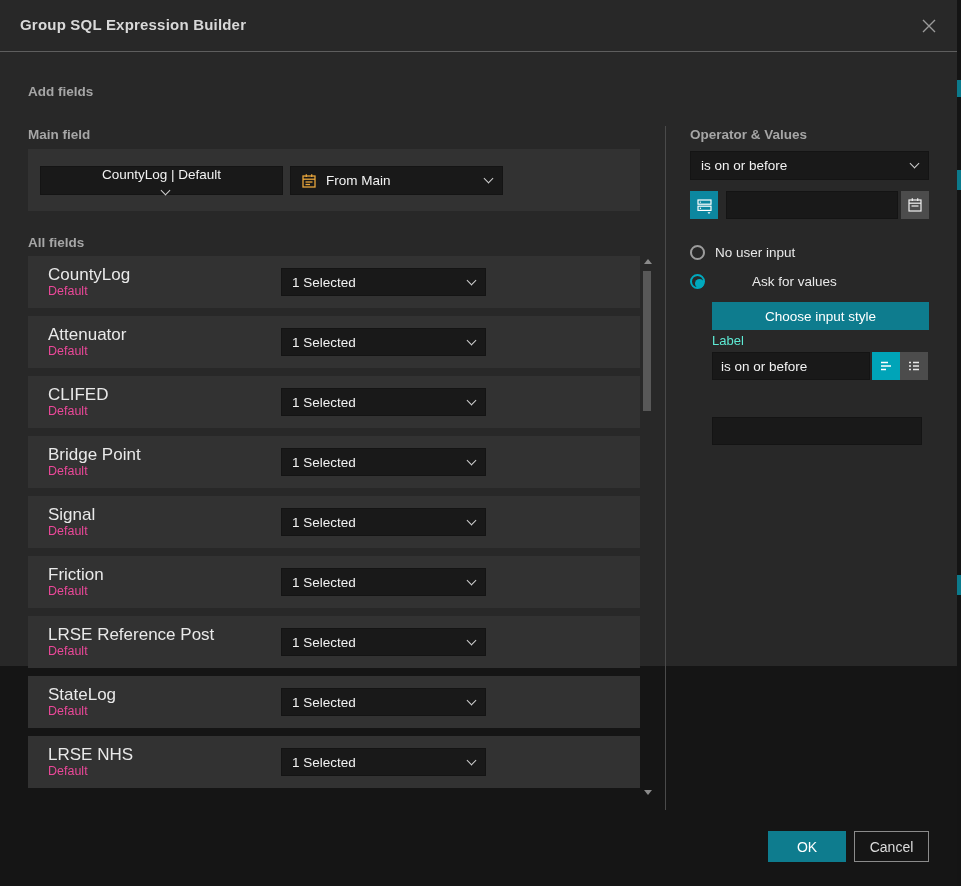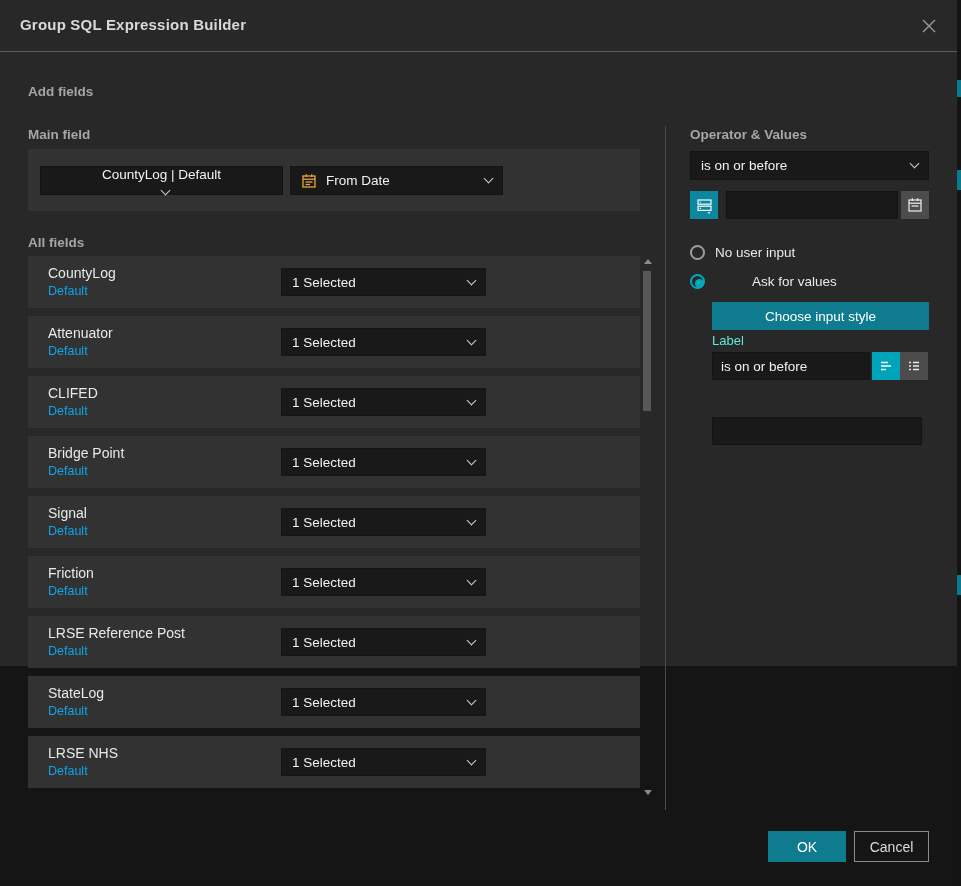--- a/index.html
+++ b/index.html
@@ -25,22 +25,22 @@
           transform:rotate(45deg); margin-left:8px; margin-top:-4px; flex:none; }
   .tinput { position:absolute; background:#191919; border:1px solid #141414; color:#f2f2f2;
             font-size:13.5px; padding:0 8px; display:flex; align-items:center; }
 
   
   .main-panel { position:absolute; left:28px; top:149px; width:612px; height:62px; background:#323232; }
 
   
   .list { position:absolute; left:28px; top:256px; width:612px; }
   .field-row { position:relative; width:612px; height:52px; background:#323232; margin-bottom:8px; }
-  .fr-name { position:absolute; left:20px; top:9px;  font-size:14px; color:#e9e9e9; }
-  .fr-sub  { position:absolute; left:20px; top:28px; font-size:12.5px; color:#0ea5e9; }
+  .fr-name { position:absolute; left:20px; top:9px;  font-size:17px; color:#e9e9e9; }
+  .fr-sub  { position:absolute; left:20px; top:28px; font-size:12.5px; color:#ec4899; }
   .fr-select { left:253px; top:12px; width:205px; height:28px; }
 
   
   .scrollbar { position:absolute; left:642px; top:257px; width:11px; height:538px; }
   .sb-up   { position:absolute; left:2px; top:2px;    width:0; height:0;
              border-left:4px solid transparent; border-right:4px solid transparent; border-bottom:5px solid #8a8a8a; }
   .sb-down { position:absolute; left:2px; bottom:0px; width:0; height:0;
              border-left:4px solid transparent; border-right:4px solid transparent; border-top:5px solid #8a8a8a; }
   .sb-thumb { position:absolute; left:1px; top:14px; width:8px; height:140px; background:#585858; }
 
@@ -105,21 +105,21 @@
       <span style="margin-right:9px; display:flex;">
         <svg width="16" height="16" viewBox="0 0 16 16" fill="none" stroke="#e9a63c" stroke-width="1.3">
           <rect x="2" y="3" width="12" height="11"></rect>
             <line x1="2" y1="6.2" x2="14" y2="6.2"></line>
           <line x1="5.3" y1="1.2" x2="5.3" y2="4"></line>
             <line x1="10.7" y1="1.2" x2="10.7" y2="4"></line>
           <line x1="4.5" y1="9" x2="11.5" y2="9"></line>
             <line x1="4.5" y1="11.5" x2="9" y2="11.5"></line>
         </svg>
       </span>
-      <span class="sel-text">From Date</span>
+      <span class="sel-text">From Main</span>
       <span class="chev"></span>
     </div>
   </div>
 
   <div class="sect" style="left:28px; top:235px;">All fields</div>
 
   <div class="list" id="fields-list">
   <div class="field-row">
     <div class="fr-name">CountyLog</div>
     <div class="fr-sub">Default</div>

